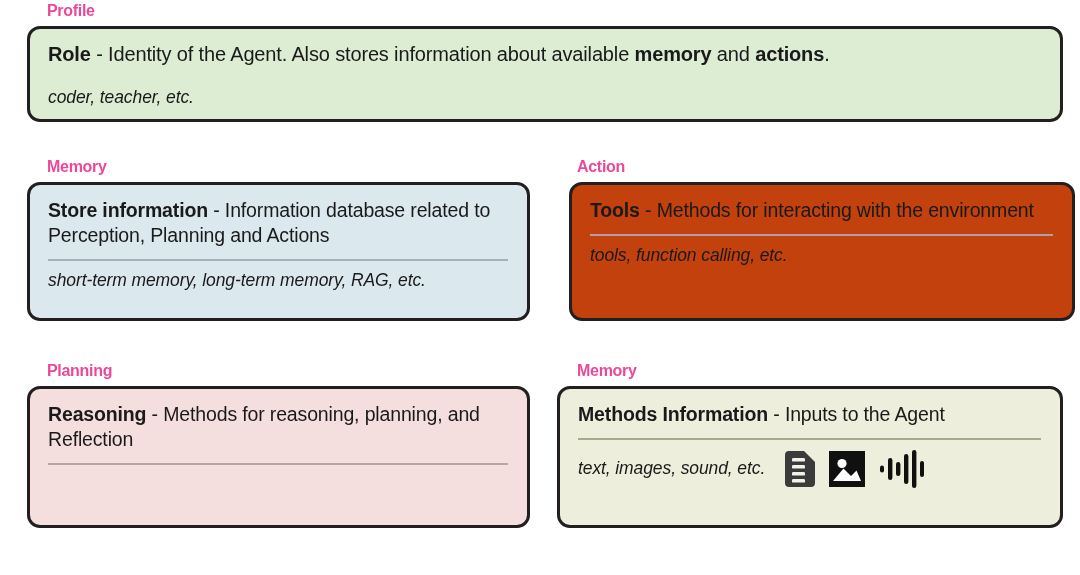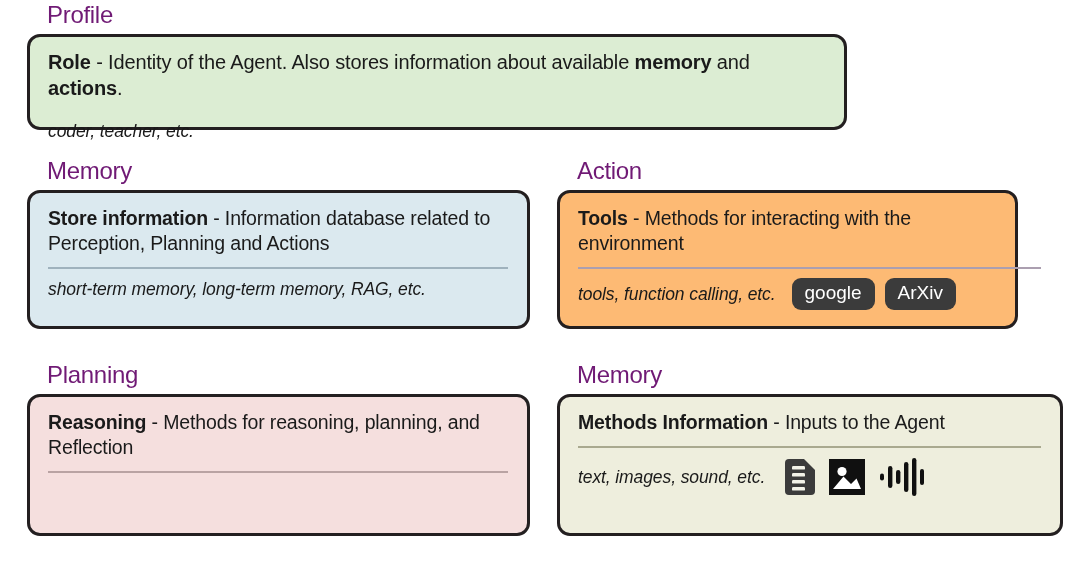--- a/index.html
+++ b/index.html
@@ -18,24 +18,24 @@
     position: relative;
     width: 1080px;
     height: 575px;
   }
 
   
   .section {
     position: absolute;
   }
   .section-title {
-    font-size: 24px;
-    font-weight: normal;
+    font-size: 16px;
+    font-weight: bold;
     letter-spacing: -0.3px;
-    color: #701a75;
+    color: #ec4899;
     margin: 0 0 6px 20px;
     line-height: 1.1;
   }
 
   
   .card {
     box-sizing: border-box;
     border: 3px solid #231f20;
     border-radius: 13px;
     padding: 13px 18px 12px 18px;
@@ -94,23 +94,23 @@
   .icon-row { display: flex; align-items: center; gap: 14px; }
   .icon { display: inline-flex; align-items: center; justify-content: center; }
 
   
   #sec-profile  { left: 27px;  top: 2px;   width: 1036px; }
   #sec-memory   { left: 27px;  top: 158px; width: 503px;  }
   #sec-action   { left: 557px; top: 158px; width: 506px;  }
   #sec-planning { left: 27px;  top: 362px; width: 503px;  }
   #sec-percept  { left: 557px; top: 362px; width: 506px;  }
 
-  #card-profile  { width: 820px; height: 96px; background: #dcedd3; }
+  #card-profile  { width: 1036px; height: 96px; background: #dcedd3; }
   #card-memory   { width: 503px;  height: 139px; background: #dbe9ef; }
-  #card-action   { width: 461px;  height: 139px; background: #fdba74; }
+  #card-action   { width: 506px;  height: 139px; background: #c2410c; margin-left: 12px; }
   #card-planning { width: 503px;  height: 142px; background: #f5dfde; }
   #card-percept  { width: 506px;  height: 142px; background: #eeeedd; }
 
   
   #card-profile .divider { width: 942px; margin-top: 10px; margin-bottom: 9px; }
   #card-memory  .divider { width: 460px; }
   #card-action  .divider { width: 463px; }
   #card-planning .divider { width: 460px; }
   #card-percept .divider { width: 463px; }
 
@@ -147,24 +147,20 @@
     </div>
   </div>
 
   <div class="section" id="sec-action">
     <div class="section-title">Action</div>
     <div class="card" id="card-action">
       <div class="card-desc"><b>Tools</b><span> - </span><span>Methods for interacting with the environment</span></div>
       <hr class="divider tint-lav">
       <div class="card-foot">
         <div class="card-examples">tools, function calling, etc.</div>
-        <div class="pill-row">
-          <div class="pill">google</div>
-          <div class="pill">ArXiv</div>
-        </div>
       </div>
     </div>
   </div>
 
   <div class="section" id="sec-planning">
     <div class="section-title">Planning</div>
     <div class="card" id="card-planning">
       <div class="card-desc"><b>Reasoning</b><span> - </span><span>Methods for reasoning, planning, and Reflection</span></div>
       <hr class="divider tint-pink">
     </div>

